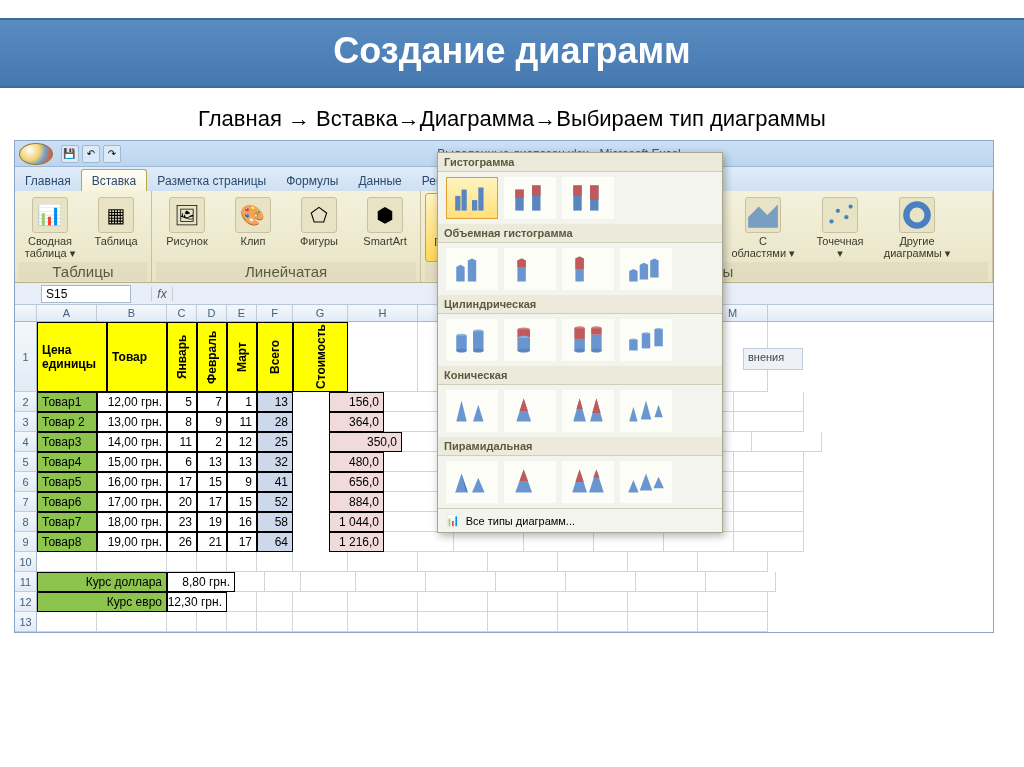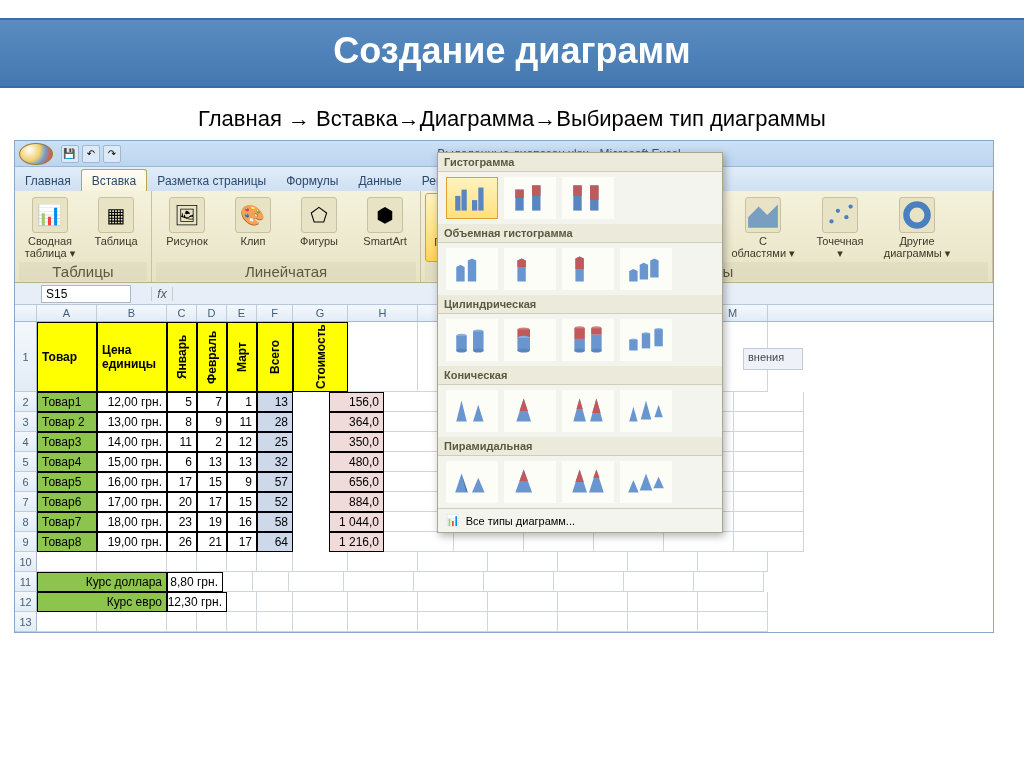--- a/index.html
+++ b/index.html
@@ -229,23 +229,23 @@
       <div class="colhdr col-H">H</div>
       <div class="colhdr col-I">I</div>
       <div class="colhdr col-J">J</div>
       <div class="colhdr col-K">K</div>
       <div class="colhdr col-L">L</div>
       <div class="colhdr col-M">M</div>
     </div>
 
     <div class="row">
       <div class="rowhdr tall">1</div>
-      <div class="cell col-A hdr-y tall">Товар</div>
       <div class="cell col-B hdr-y tall" style="white-space:pre-line">Цена
 единицы</div>
+      <div class="cell col-A hdr-y tall">Товар</div>
       <div class="cell col-C hdr-y tall rot">Январь</div>
       <div class="cell col-D hdr-y tall rot">Февраль</div>
       <div class="cell col-E hdr-y tall rot">Март</div>
       <div class="cell col-F hdr-y tall rot">Всего</div>
       <div class="cell hdr-y tall rot" style="width:55px">Стоимость</div>
       <div class="cell col-H tall"></div>
       <div class="cell col-I tall"></div>
       <div class="cell col-J tall"></div>
       <div class="cell col-K tall"></div>
       <div class="cell col-L tall"></div>
@@ -286,21 +286,21 @@
           <div class="cell col-M"></div>
         </div>
         <div class="row">
           <div class="rowhdr" style="height:20px">4</div>
           <div class="cell col-A val-g">Товар3</div>
           <div class="cell col-B val-w">14,00 грн.</div>
           <div class="cell col-C val-w">11</div>
           <div class="cell col-D val-w">2</div>
           <div class="cell col-E val-w">12</div>
           <div class="cell col-F val-b">25</div>
-          <div class="cell val-p" style="width:55px">350,0</div>
+          <div class="cell val-p" style="width:73px">350,0</div>
           <div class="cell col-H"></div>
           <div class="cell col-I"></div>
           <div class="cell col-J"></div>
           <div class="cell col-K"></div>
           <div class="cell col-L"></div>
           <div class="cell col-M"></div>
         </div>
         <div class="row">
           <div class="rowhdr" style="height:20px">5</div>
           <div class="cell col-A val-g">Товар4</div>
@@ -317,21 +317,21 @@
           <div class="cell col-L"></div>
           <div class="cell col-M"></div>
         </div>
         <div class="row">
           <div class="rowhdr" style="height:20px">6</div>
           <div class="cell col-A val-g">Товар5</div>
           <div class="cell col-B val-w">16,00 грн.</div>
           <div class="cell col-C val-w">17</div>
           <div class="cell col-D val-w">15</div>
           <div class="cell col-E val-w">9</div>
-          <div class="cell col-F val-b">57</div>
+          <div class="cell col-F val-b">41</div>
           <div class="cell val-p" style="width:55px">656,0</div>
           <div class="cell col-H"></div>
           <div class="cell col-I"></div>
           <div class="cell col-J"></div>
           <div class="cell col-K"></div>
           <div class="cell col-L"></div>
           <div class="cell col-M"></div>
         </div>
         <div class="row">
           <div class="rowhdr" style="height:20px">7</div>
@@ -395,21 +395,21 @@
         <div class="cell col-H"></div>
         <div class="cell col-I"></div>
         <div class="cell col-J"></div>
         <div class="cell col-K"></div>
         <div class="cell col-L"></div>
         <div class="cell col-M"></div>
     </div>
     <div class="row">
       <div class="rowhdr" style="height:20px">11</div>
       <div class="cell val-g" style="width:130px;justify-content:end">Курс доллара</div>
-      <div class="cell val-w" style="width:56px">8,80 грн.</div>
+      <div class="cell val-w" style="width:68px">8,80 грн.</div>
       <div class="cell col-E"></div>
         <div class="cell col-F"></div>
         <div class="cell" style="width:55px"></div>
         <div class="cell col-H"></div>
         <div class="cell col-I"></div>
         <div class="cell col-J"></div>
         <div class="cell col-K"></div>
         <div class="cell col-L"></div>
         <div class="cell col-M"></div>
     </div>

